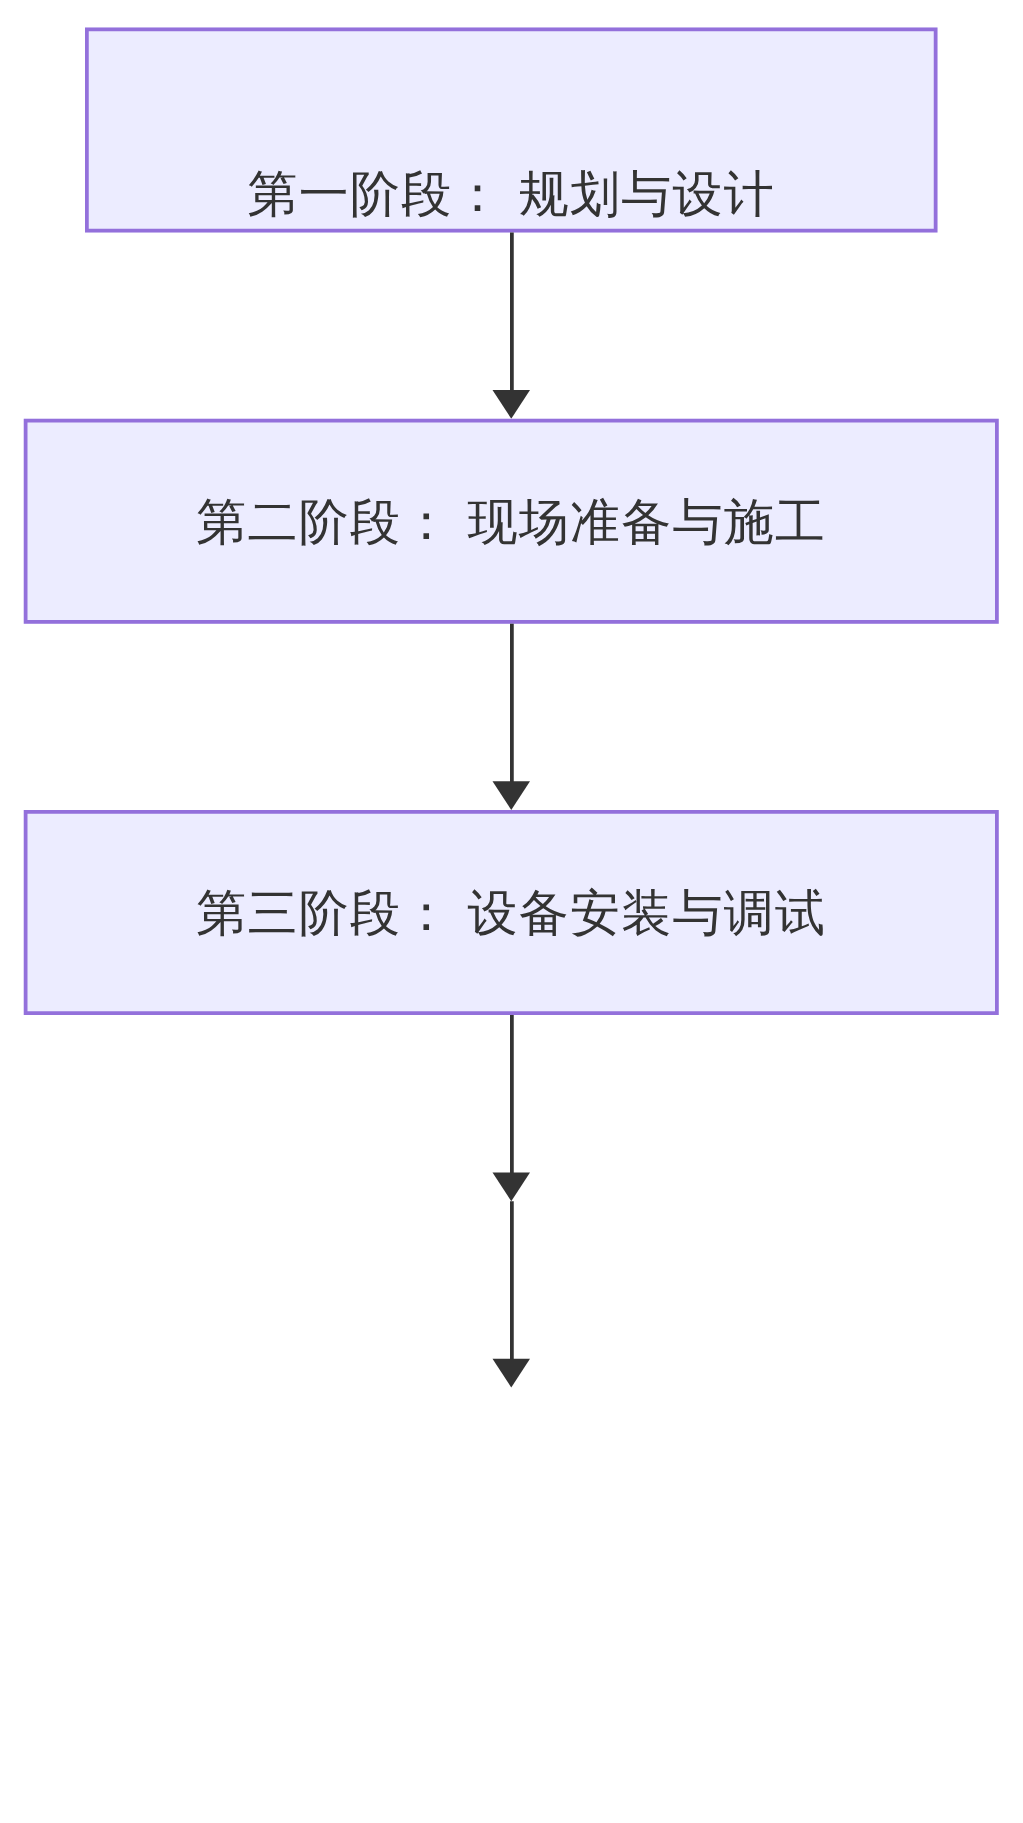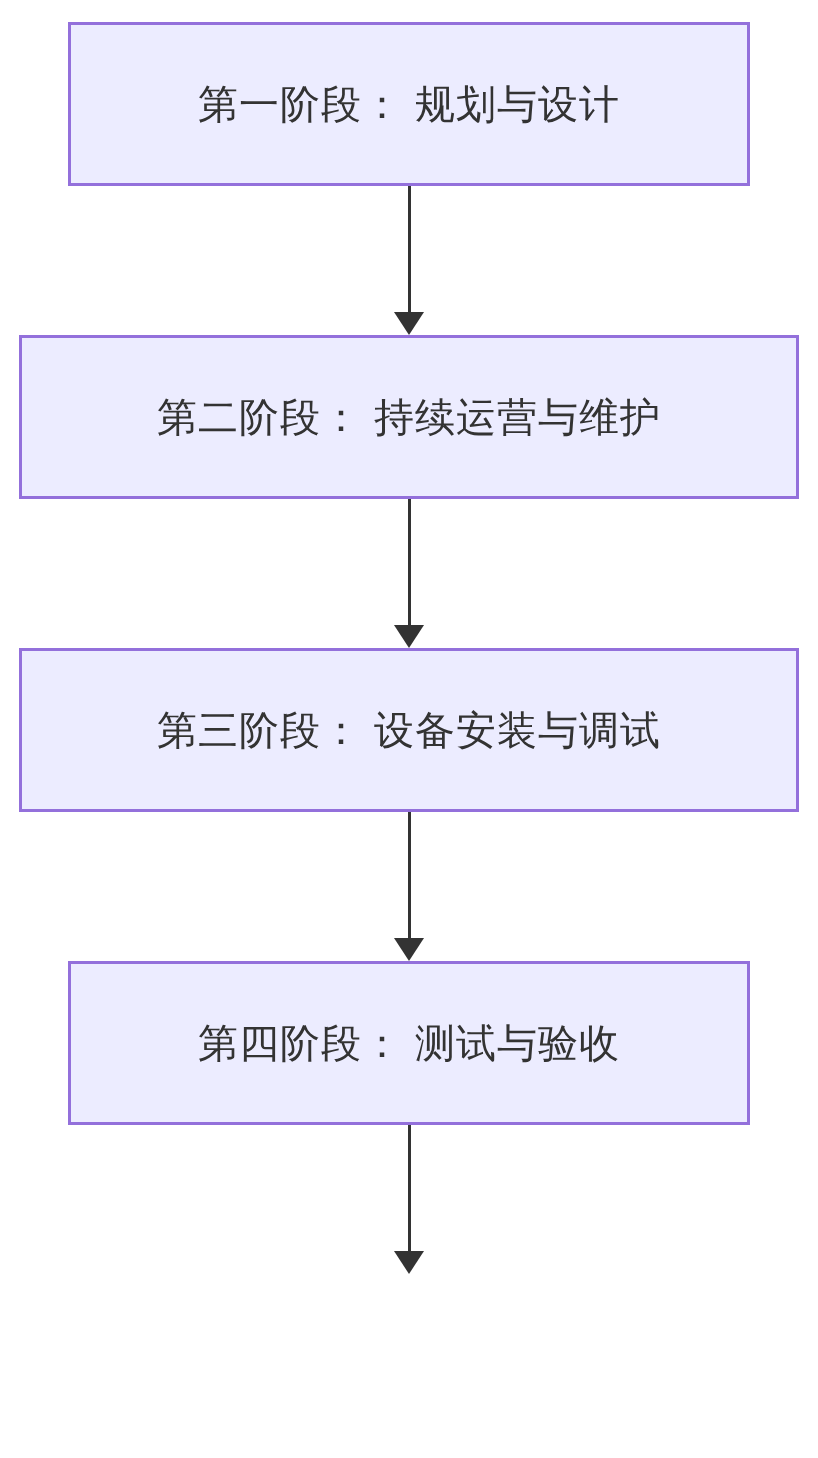--- a/index.html
+++ b/index.html
@@ -27,21 +27,21 @@
   }
   .node {
     height: 164px;
     border: 3px solid var(--node-border);
     background: var(--node-fill);
     display: flex;
     align-items: center;
     justify-content: center;
     flex-shrink: 0;
   }
-  .node-narrow { width: 682px; }
+  .node-narrow { width: 682px; align-items: flex-end; }
   .node-wide   { width: 780px; }
   .node-label {
     font-size: 40px;
     color: var(--text);
     letter-spacing: 1px;
     white-space: pre;
     text-align: center;
   }
   .arrow {
     height: 149px;
@@ -72,40 +72,37 @@
   <div class="node node-narrow">
     <span class="node-label">第一阶段： 规划与设计</span>
   </div>
 
   <div class="arrow">
     <div class="arrow-line"></div>
     <div class="arrow-head"></div>
   </div>
 
   <div class="node node-wide">
-    <span class="node-label">第二阶段： 持续运营与维护</span>
+    <span class="node-label">第二阶段： 现场准备与施工</span>
   </div>
 
   <div class="arrow">
     <div class="arrow-line"></div>
     <div class="arrow-head"></div>
   </div>
 
   <div class="node node-wide">
     <span class="node-label">第三阶段： 设备安装与调试</span>
   </div>
 
   <div class="arrow">
     <div class="arrow-line"></div>
     <div class="arrow-head"></div>
   </div>
 
-  <div class="node node-narrow">
-    <span class="node-label">第四阶段： 测试与验收</span>
-  </div>
 
   <div class="arrow">
     <div class="arrow-line"></div>
     <div class="arrow-head"></div>
   </div>
 
 
 </div>
 
 </body></html>

